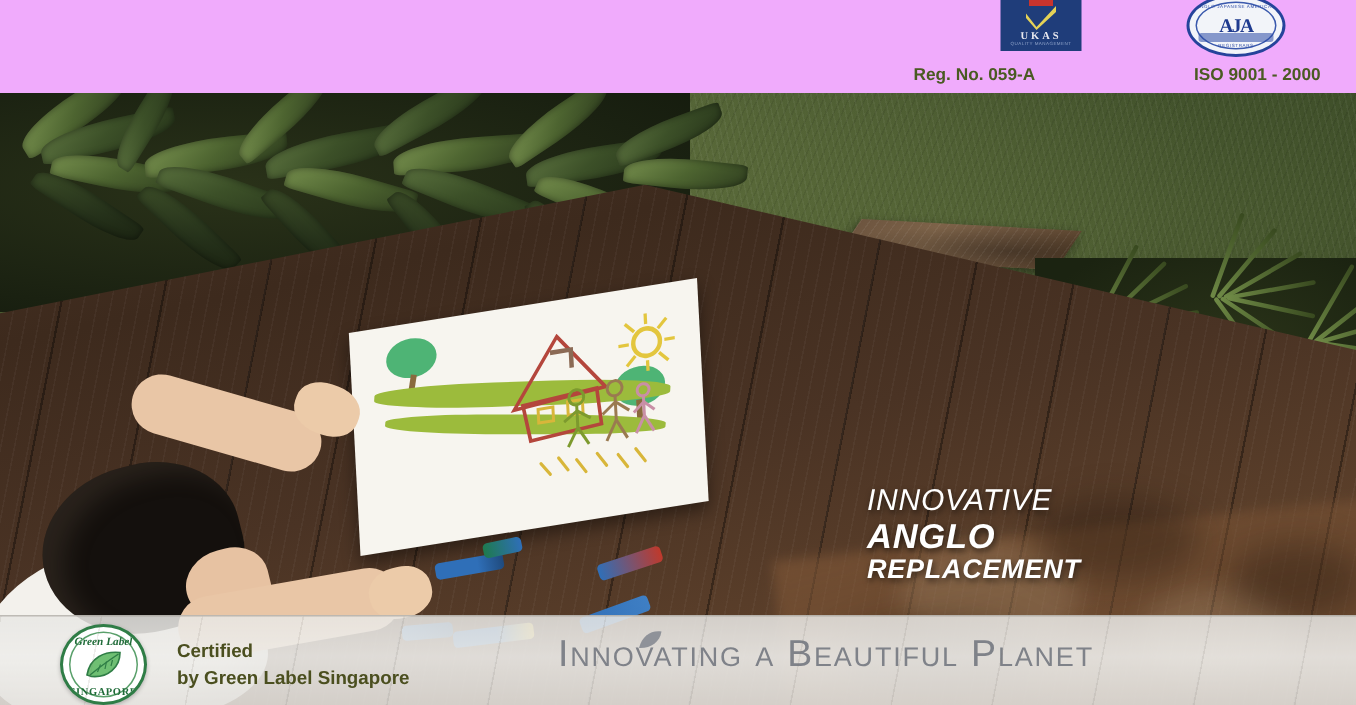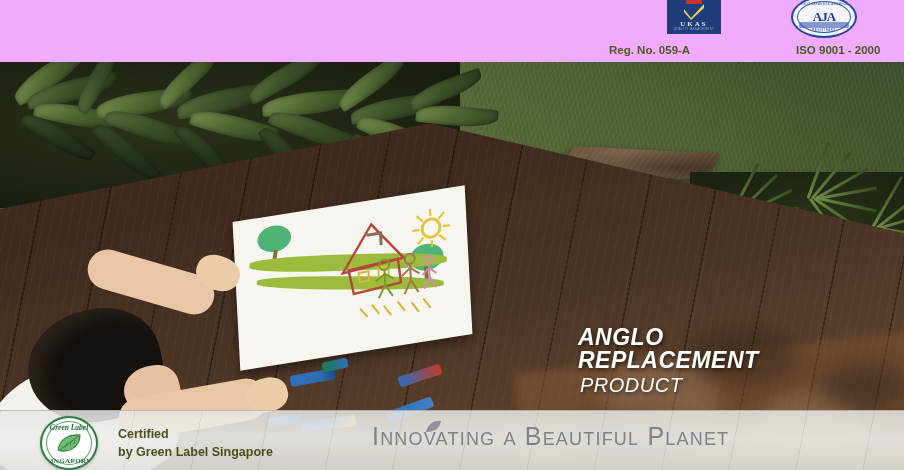--- a/index.html
+++ b/index.html
@@ -115,21 +115,21 @@
   .arm-top{left:86px;top:-8px;width:130px;height:40px;transform:rotate(16deg);}
   .arm-low{left:118px;top:118px;width:150px;height:42px;transform:rotate(-10deg);}
   .hand{position:absolute;background:#eccba9;border-radius:45%;}
   .crayon{position:absolute;height:9px;border-radius:3px;}
 
   
   .headline{position:absolute;left:578px;top:262px;color:#ffffff;font-style:italic;
       line-height:1.02;text-shadow:1px 2px 4px rgba(0,0,0,.6);letter-spacing:.5px;}
   .hl-1{font-size:20px;font-weight:normal;}
   .hl-2{font-size:23px;font-weight:bold;margin-top:2px;}
-  .hl-3{font-size:23px;font-weight:bold;}
+  .hl-3{font-size:18px;font-weight:bold;}
   .hl-4{font-size:20px;font-weight:normal;margin-top:2px;padding-left:2px;}
 
   
   .bottombar{position:absolute;left:0;top:348px;width:904px;height:60px;
       background:linear-gradient(180deg,rgba(232,231,228,.86) 0%, rgba(238,237,234,.9) 45%, rgba(228,226,222,.88) 100%);
       border-top:1px solid rgba(150,145,138,.5);}
   .bottombar:after{content:"";position:absolute;inset:0;
       background:repeating-linear-gradient(101deg, rgba(120,110,100,.12) 0 1px, rgba(0,0,0,0) 1px 66px);}
 
   .gl-logo{position:absolute;left:40px;top:5px;width:54px;height:50px;border-radius:50%;
@@ -331,23 +331,23 @@
 
       <div class="crayon" style="left:280px;top:190px;width:46px;height:11px;background:linear-gradient(90deg,#2f6fb8,#2f6fb8 62%,#1f4a7d);transform:rotate(-10deg);"></div>
       <div class="crayon" style="left:292px;top:236px;width:54px;height:11px;background:linear-gradient(90deg,#2f6fb8,#2f6fb8 55%,#d8b63a);transform:rotate(-7deg);"></div>
       <div class="crayon" style="left:258px;top:234px;width:34px;height:10px;background:linear-gradient(90deg,#3f7fc4,#2a5d96);transform:rotate(-5deg);"></div>
       <div class="crayon" style="left:388px;top:188px;width:44px;height:11px;background:linear-gradient(90deg,#2f6fb8,#c0392b);transform:rotate(-18deg);"></div>
       <div class="crayon" style="left:376px;top:222px;width:48px;height:11px;background:linear-gradient(90deg,#2f6fb8,#3f7fc4);transform:rotate(-20deg);"></div>
       <div class="crayon" style="left:312px;top:178px;width:26px;height:10px;background:linear-gradient(90deg,#1e7a4e,#2f6fb8);transform:rotate(-12deg);"></div>
     </div>
 
     <div class="headline">
+      <div class="hl-1">INNOVATIVE</div>
       <div class="hl-2">ANGLO</div>
       <div class="hl-3">REPLACEMENT</div>
-      <div class="hl-4">PRODUCT</div>
     </div>
 
     <div class="bottombar">
 
       <div class="gl-logo">
         <div class="gl-inner"></div>
         <div class="gl-top">Green Label</div>
         <svg class="gl-leaf" viewBox="0 0 26 20">
           <path d="M2 17 C4 5 14 1 24 2 C24 12 16 19 5 18 Z" fill="#6fbf73" stroke="#2f7d46" stroke-width="1.1"></path>
           <path d="M4 17 C10 12 17 7 23 3" stroke="#2f7d46" stroke-width="1" fill="none"></path>

